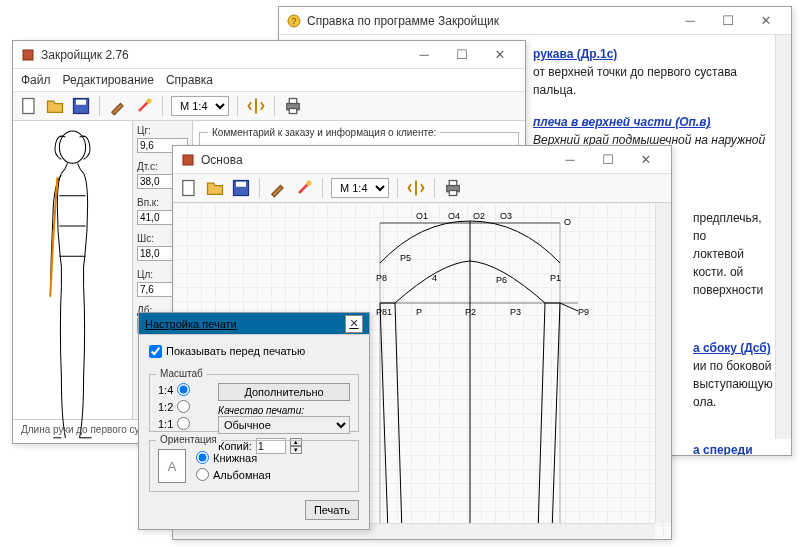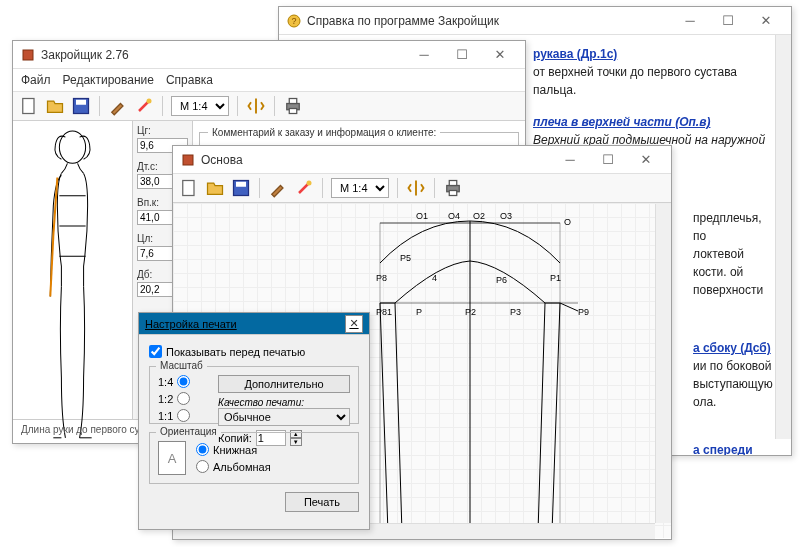--- a/index.html
+++ b/index.html
@@ -40,21 +40,21 @@
 
 
 .osnova-body { height: calc(100% - 28px - 30px); background: #fafafa; background-image: linear-gradient(#eee 1px, transparent 1px), linear-gradient(90deg, #eee 1px, transparent 1px); background-size: 14px 14px; position: relative; overflow: hidden; }
 .pattern-svg { position: absolute; top: 0; left: 0; width: 100%; height: 100%; }
 .pt-lbl { font-size: 9px; fill: #000; }
 
 
 .print-body { padding: 10px; background: #f0f0f0; height: calc(100% - 22px); }
 .dlg-title { background: #0369a1; border-bottom: 1px solid #ccc; height: 22px; display: flex; align-items: center; padding: 0 6px; font-size: 11px; text-decoration: underline; }
 .dlg-close { width: 18px; height: 18px; background: #fff; border: 1px solid #888; display: flex; align-items: center; justify-content: center; font-size: 11px; color: #333; margin-left: auto; }
-.chk-row { display: flex; align-items: center; gap: 4px; margin-bottom: 8px; }
+.chk-row { display: flex; gap: 4px; margin-bottom: 16px; }
 .group { border: 1px solid #bbb; padding: 8px; margin-bottom: 8px; position: relative; }
 .group-lbl { position: absolute; top: -7px; left: 6px; background: #f0f0f0; padding: 0 4px; font-size: 10px; color: #333; }
 .scale-opts { display: flex; flex-direction: column; gap: 4px; float: left; }
 .scale-opt { display: flex; align-items: center; gap: 4px; font-size: 11px; }
 .scale-right { margin-left: 60px; }
 .btn { border: 1px solid #999; background: #e8e8e8; padding: 2px 10px; font-size: 11px; cursor: pointer; }
 .sel { border: 1px solid #aaa; font-size: 11px; padding: 1px; }
 .spin { width: 30px; border: 1px solid #aaa; font-size: 11px; padding: 1px; }
 .orient-grp { display: flex; align-items: center; gap: 10px; }
 .page-ico { width: 28px; height: 34px; border: 1px solid #888; background: #fff; display: flex; align-items: center; justify-content: center; font-size: 13px; color: #888; }
@@ -192,20 +192,21 @@
         <g stroke="#e08000" stroke-width="2">
           <line x1="40" y1="52" x2="36" y2="110"></line>
           <line x1="36" y1="110" x2="33" y2="170"></line>
         </g>
       </svg>
     </div>
     <div class="meas-panel">
       <div class="meas-row"><span class="meas-lbl">Цг:</span><input class="meas-val" value="9,6" style=""></div>
       <div class="meas-row"><span class="meas-lbl">Дт.с:</span><input class="meas-val" value="38,0" style=""></div>
       <div class="meas-row"><span class="meas-lbl">Вп.к:</span><input class="meas-val" value="41,0" style=""></div>
+      <div class="meas-row"><span class="meas-lbl">Шс:</span><input class="meas-val" value="18,0" style=""></div>
       <div class="meas-row"><span class="meas-lbl">Цл:</span><input class="meas-val" value="7,6" style=""></div>
       <div class="meas-row"><span class="meas-lbl">Дб:</span><input class="meas-val" value="20,2" style=""></div>
     </div>
     <div class="comment-panel">
       <fieldset class="fieldset">
         <legend class="fieldset-legend">Комментарий к заказу и информация о клиенте:</legend>
         <div style="height:12px;"></div>
         <div style="display:flex;align-items:center;gap:6px;">
           <span>Основа:</span>
           <input style="flex: 1 1 0%; border: 1px solid rgb(170, 170, 170); padding: 1px 3px; font-size: 10px;" value="Платье прилегающего силуэта. Заказ № 10">
@@ -370,16 +371,16 @@
               <span>Книжная</span>
             </label>
           <label class="scale-opt">
               <input type="radio" name="or" style="">
               <span>Альбомная</span>
             </label>
         </div>
       </div>
     </div>
     <div class="btn-row">
-      <button class="btn" style="padding:3px 18px;">Печать</button>
+      <button class="btn" style="padding:3px 8px;">Печать</button>
     </div>
   </div>
 </div>
 
 </body></html>

